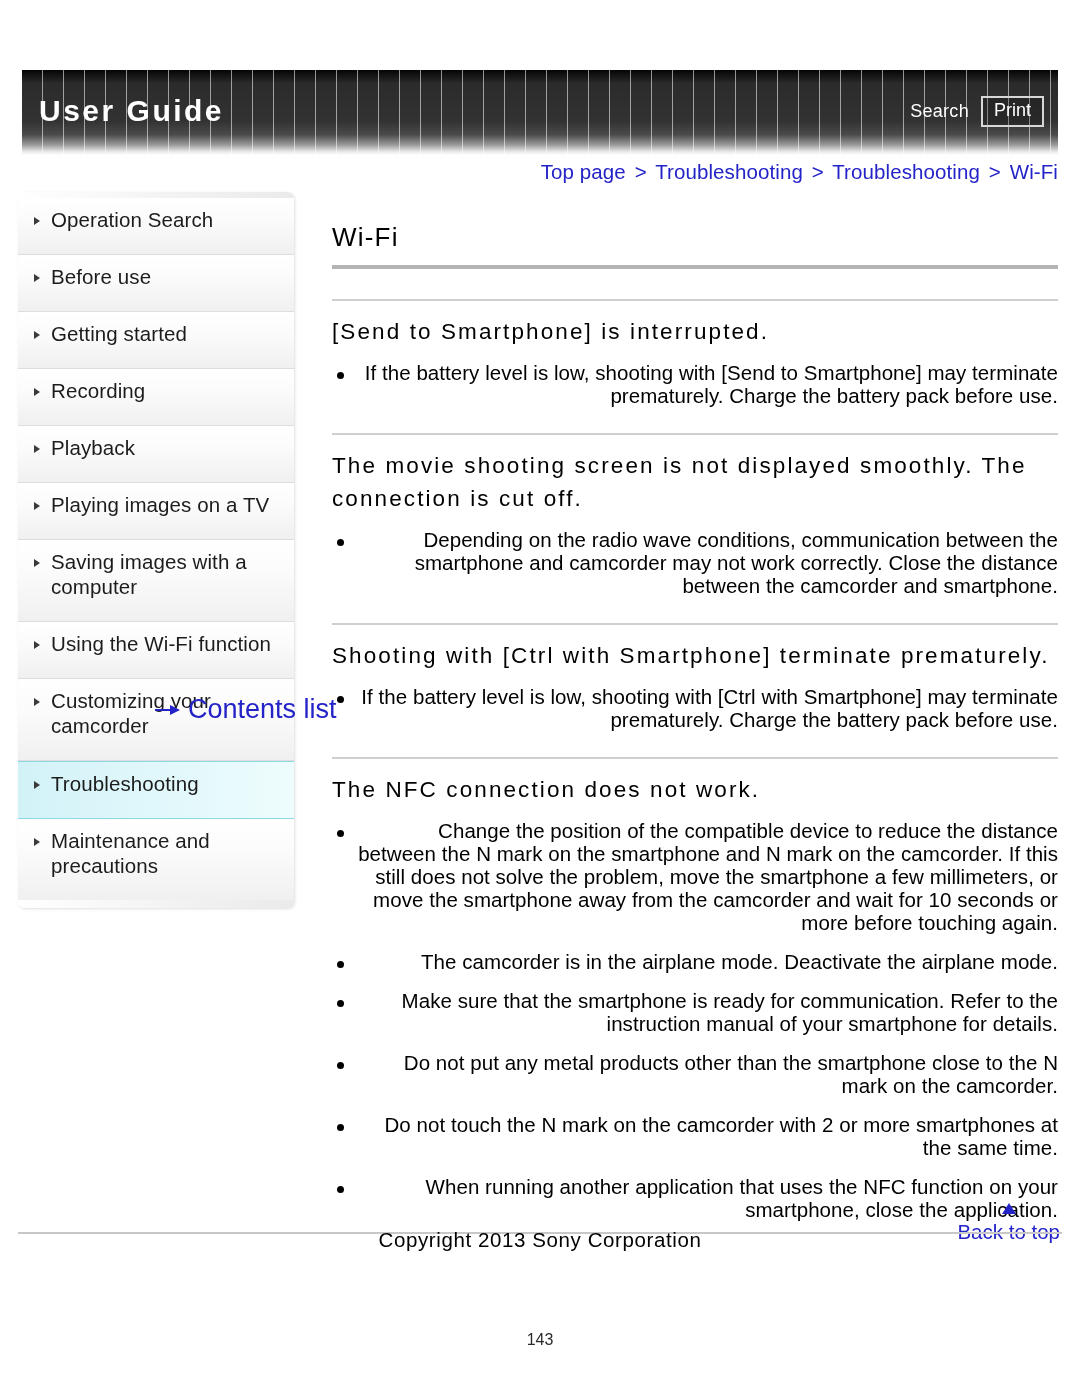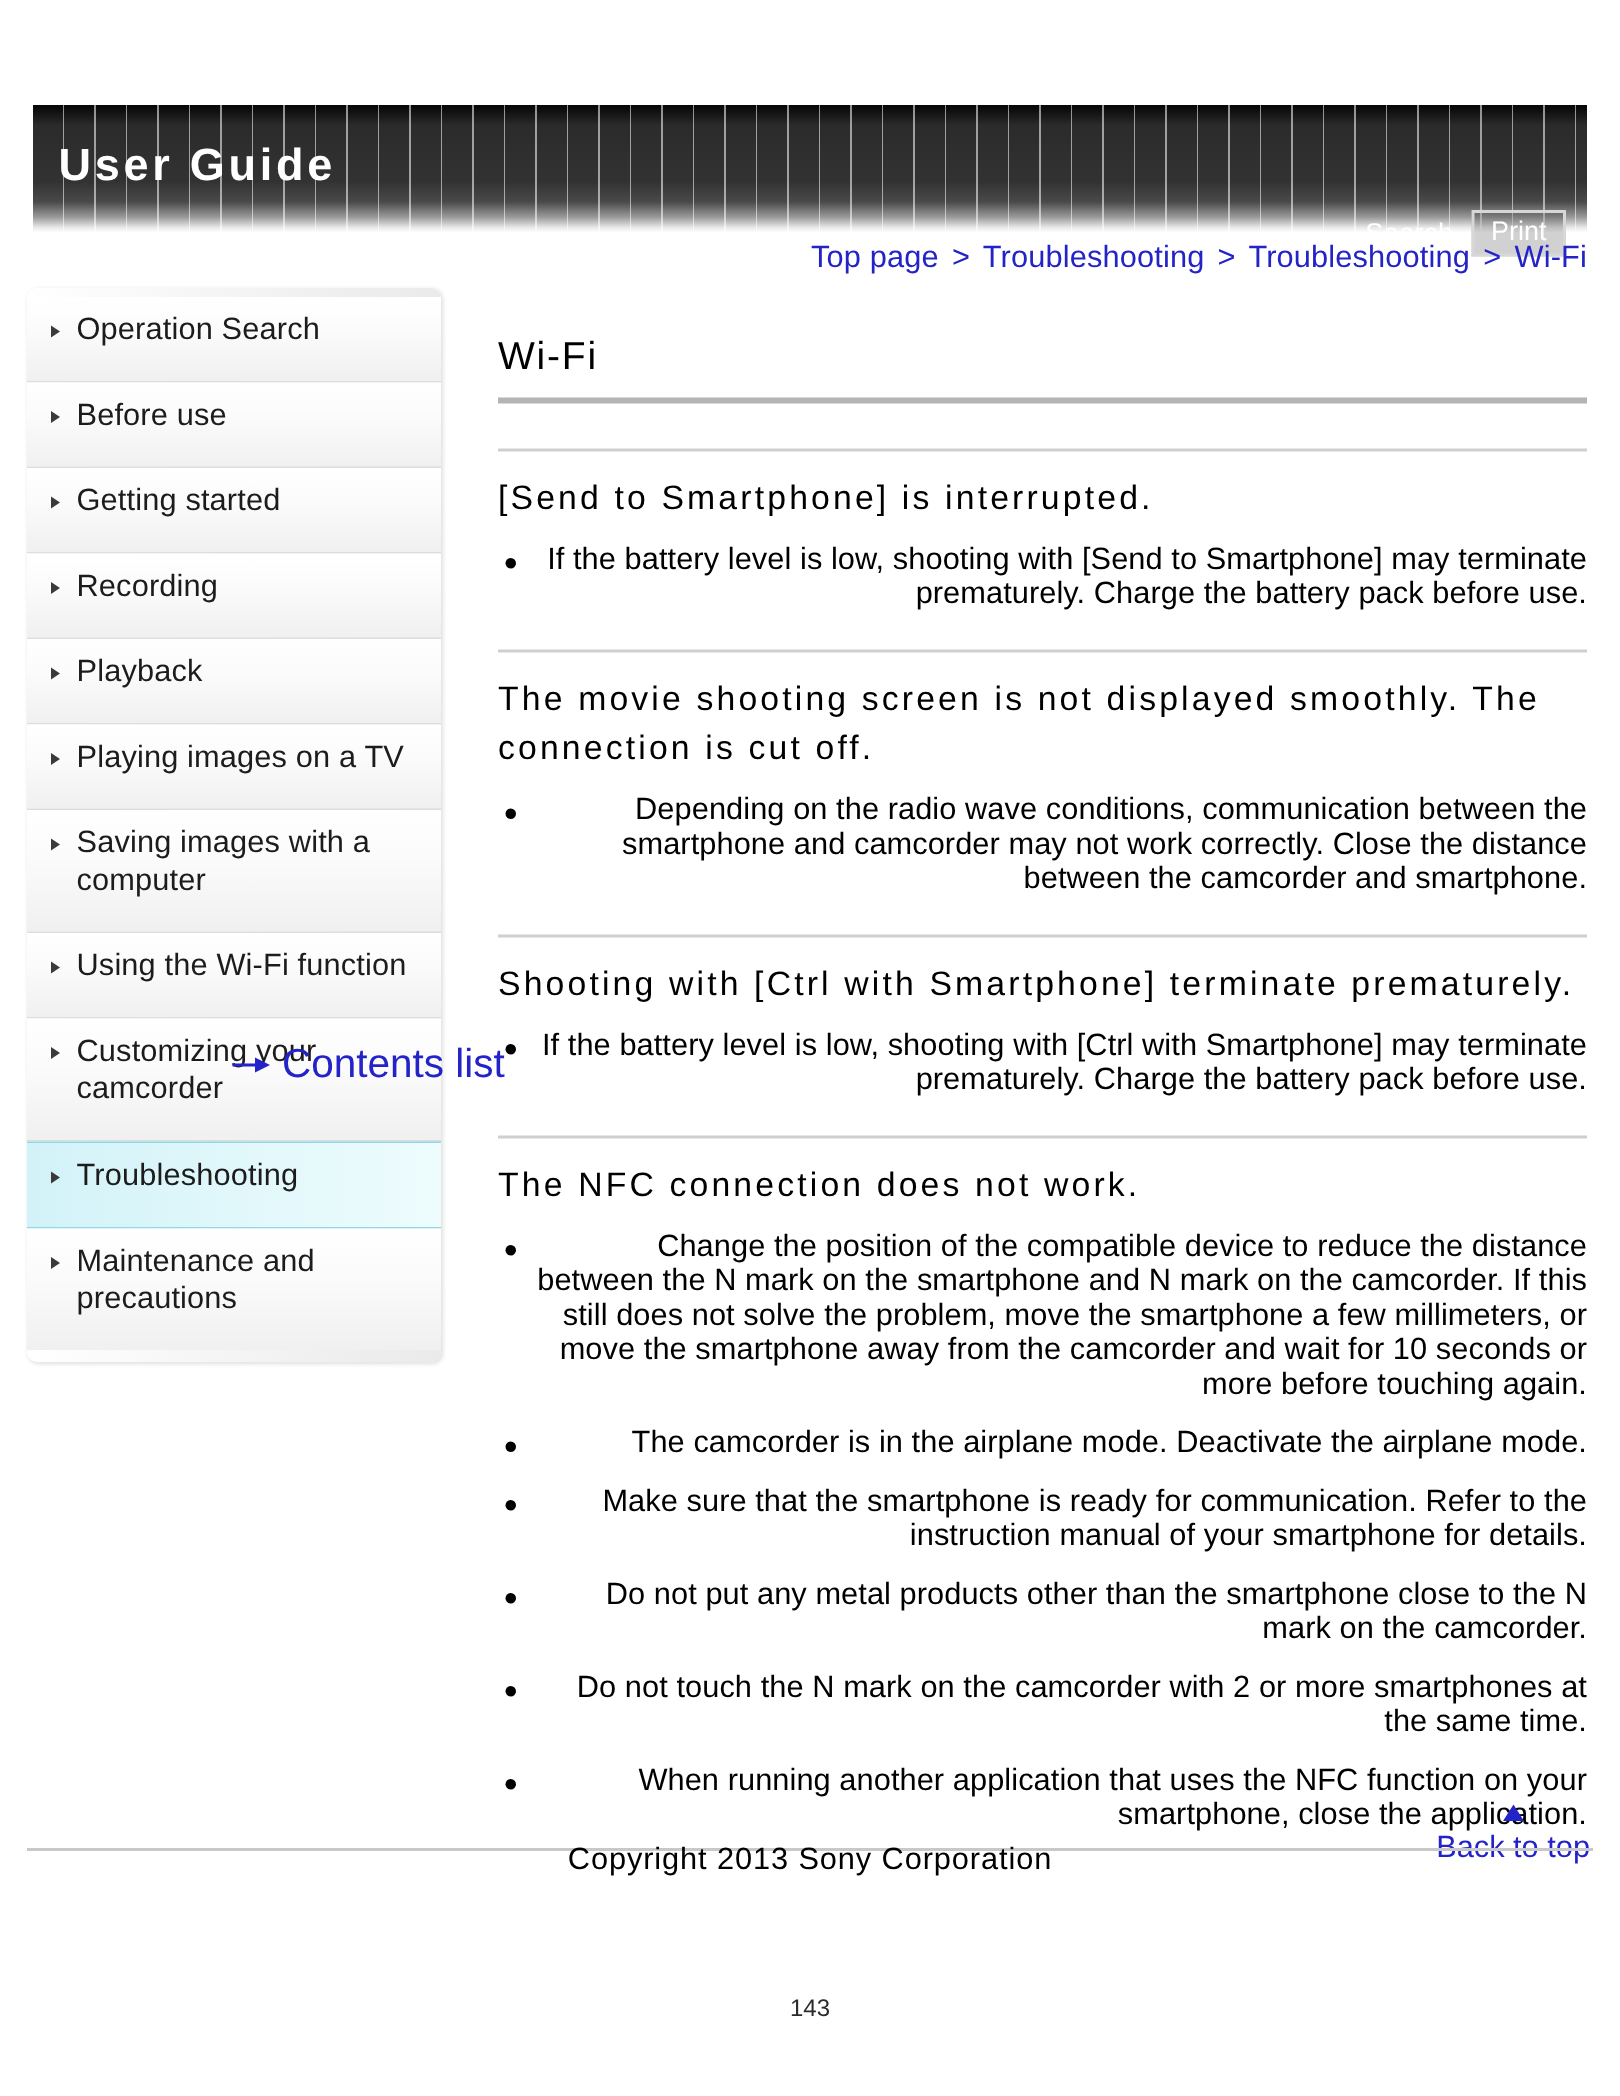--- a/index.html
+++ b/index.html
@@ -48,21 +48,20 @@
     font-weight: bold;
     white-space: nowrap;
   }
   .header-actions {
     position: absolute;
     right: 14px;
     top: 26px;
     display: flex;
     align-items: center;
     gap: 12px;
-    margin-top: 44px;
   }
   .header-search {
     font-size: 18px;
     color: #ffffff;
     letter-spacing: 0.3px;
     cursor: pointer;
   }
   .header-print {
     font-size: 18px;
     color: #ffffff;

